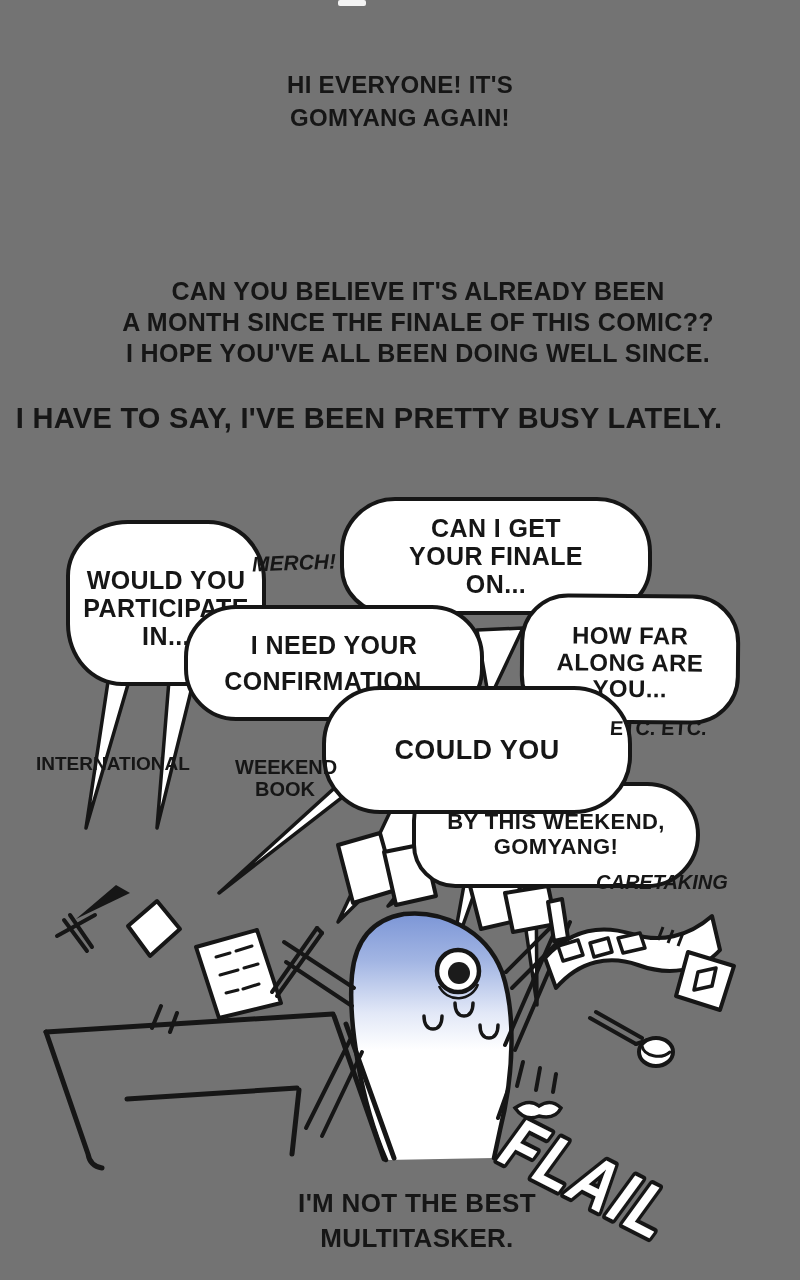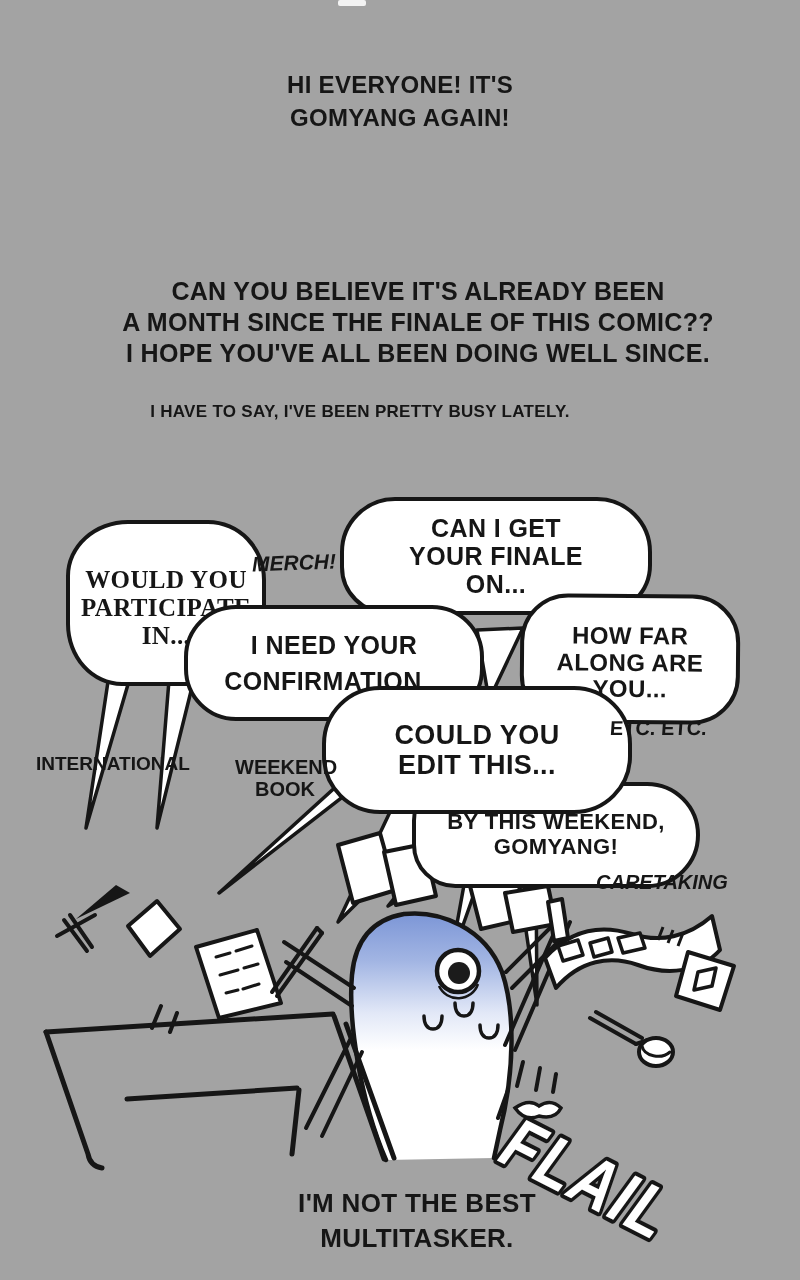--- a/index.html
+++ b/index.html
@@ -1,18 +1,18 @@
 <!DOCTYPE html>
 <html><head>
 <meta charset="utf-8">
 <style>
   html,body{margin:0;padding:0;background:#e8e8e8;}
   .page{
     position:relative;width:800px;height:1280px;margin:0 auto;
-    background:#a3a3a3;overflow:hidden;
+    background:#737373;overflow:hidden;
     font-family:"Liberation Sans","DejaVu Sans",sans-serif;
     font-weight:bold;color:#161616;
   }
   .txt{position:absolute;text-align:center;letter-spacing:.3px;z-index:9;}
   .txt div{white-space:nowrap;}
   .scene{position:absolute;left:0;top:0;z-index:1;}
   .bubble{
     position:absolute;background:#fff;border:4px solid #161616;box-sizing:border-box;
     display:flex;flex-direction:column;justify-content:center;align-items:center;
     text-align:center;letter-spacing:.4px;line-height:1.12;
@@ -32,21 +32,21 @@
     <div>HI EVERYONE! IT'S</div>
     <div>GOMYANG AGAIN!</div>
   </div>
 
   <div class="txt" style="left:0;top:276px;width:800px;font-size:25px;line-height:31px;padding-left:18px;">
     <div>CAN YOU BELIEVE IT'S ALREADY BEEN</div>
     <div>A MONTH SINCE THE FINALE OF THIS COMIC??</div>
     <div>I HOPE YOU'VE ALL BEEN DOING WELL SINCE.</div>
   </div>
 
-  <div class="txt" style="left:0;top:402px;width:720px;font-size:17px;">
+  <div class="txt" style="left:9px;top:402px;width:720px;font-size:29px;">
     <div>I HAVE TO SAY, I'VE BEEN PRETTY BUSY LATELY.</div>
   </div>
 
   <svg class="scene" width="800" height="1280" viewBox="0 0 800 1280">
     <defs>
       <linearGradient id="blobGrad" x1="0" y1="912" x2="0" y2="1075" gradientUnits="userSpaceOnUse">
         <stop offset="0" stop-color="#7b95d6"></stop>
         <stop offset="0.3" stop-color="#a2b5e3"></stop>
         <stop offset="0.62" stop-color="#e2e8f7"></stop>
         <stop offset="0.85" stop-color="#ffffff"></stop>
@@ -153,21 +153,21 @@
       <path d="M642,1046 a16,12 0 0 0 28,6" stroke-width="3"></path>
     </g>
 
     <path d="M515,1108 q14,-10 24,-2 q12,-8 22,2 q-6,12 -22,8 q-14,6 -24,-8 Z" fill="#ffffff" stroke="#161616" stroke-width="3.5"></path>
 
     <g transform="translate(496,1160) rotate(27)">
       <text x="0" y="0" transform="scale(0.82,1)" style="font-family:'Liberation Sans','DejaVu Sans',sans-serif;font-size:72px;font-weight:bold;font-style:italic;fill:#ffffff;stroke:#161616;stroke-width:8px;paint-order:stroke;stroke-linejoin:round;letter-spacing:3px;">FLAIL</text>
     </g>
   </svg>
 
-  <div class="bubble" style="left:66px;top:520px;width:200px;height:166px;border-radius:62px 58px 60px 56px / 56px 60px 58px 62px;font-size:25px;padding-top:10px;z-index:2;font-family:Liberation Serif, serif;">
+  <div class="bubble" style="left:66px;top:520px;width:200px;height:166px;border-radius:62px 58px 60px 56px / 56px 60px 58px 62px;font-size:25px;padding-top:10px;z-index:2;">
     <span>WOULD YOU</span>
     <span>PARTICIPATE</span>
     <span>IN...</span>
   </div>
 
   <div class="bubble" style="left:340px;top:497px;width:312px;height:118px;border-radius:55px 55px 50px 48px;font-size:25px;z-index:3;">
     <span>CAN I GET</span>
     <span>YOUR FINALE</span>
     <span>ON...</span>
   </div>
@@ -183,21 +183,20 @@
     <span>CONFIRMATION...</span>
   </div>
 
   <div class="bubble" style="left:412px;top:782px;width:288px;height:106px;border-radius:40px 55px 55px 45px;font-size:22px;z-index:6;">
     <span>BY THIS WEEKEND,</span>
     <span>GOMYANG!</span>
   </div>
 
   <div class="bubble" style="left:322px;top:686px;width:310px;height:128px;border-radius:58px;font-size:27px;z-index:7;">
     <span>COULD YOU</span>
-    <span>EDIT THIS...</span>
   </div>
 
   <div class="label" style="left:252px;top:551px;font-size:21px;font-style:italic;transform:rotate(-2deg);">MERCH!</div>
   <div class="label" style="left:610px;top:717px;font-size:20px;transform:skewX(-4deg);">ETC. ETC.</div>
   <div class="label" style="left:36px;top:753px;font-size:19px;text-align:right;">INTERNATIONAL</div>
   <div class="label" style="left:235px;top:756px;width:100px;font-size:20px;line-height:22px;text-align:center;">
     <div>WEEKEND</div>
     <div>BOOK</div>
   </div>
   <div class="label" style="left:596px;top:871px;font-size:20px;font-style:italic;">CARETAKING</div>

